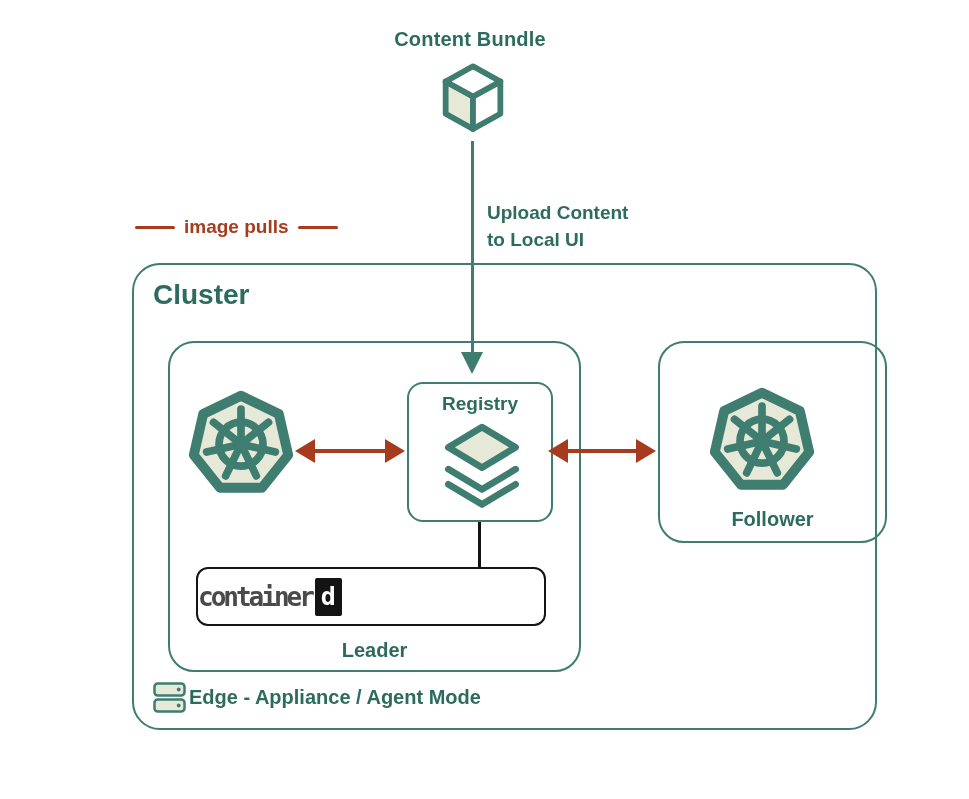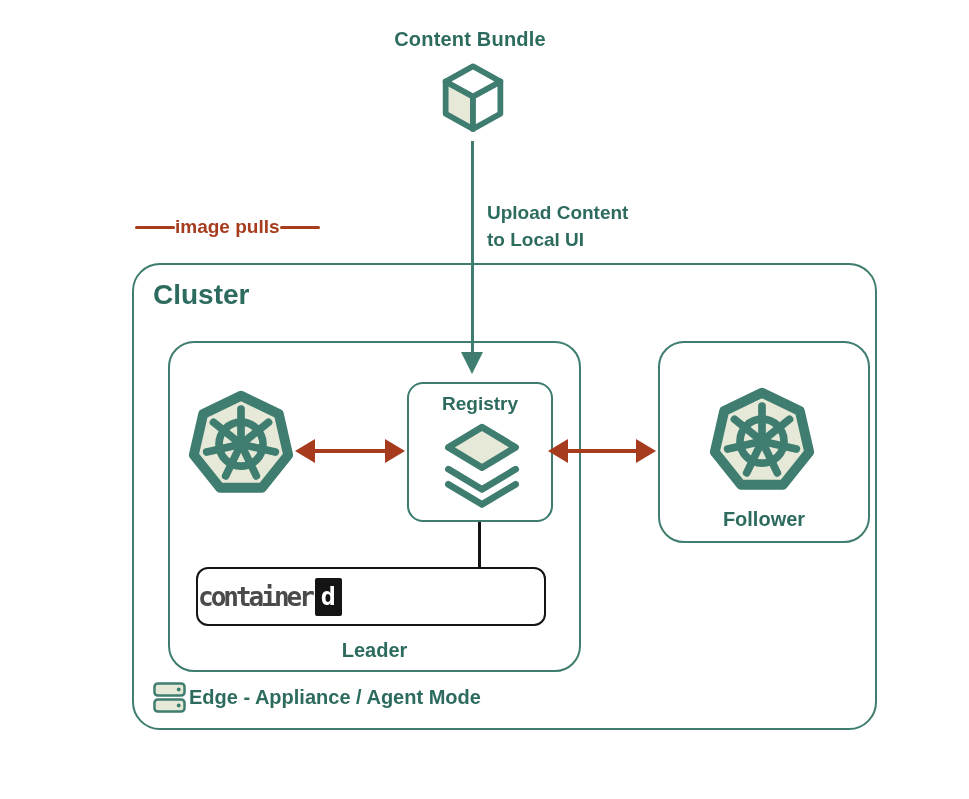--- a/index.html
+++ b/index.html
@@ -17,34 +17,34 @@
 
   
   .upload-line { left:471px; top:141px; width:3px; height:212px; background:#3E7D6F; z-index:6; }
   .upload-head { left:461px; top:352px; width:0; height:0; z-index:6;
     border-left:11px solid transparent; border-right:11px solid transparent;
     border-top:22px solid #3E7D6F; }
   .upload-label { left:487px; top:199px; font-size:19px; font-weight:600; line-height:27px; }
 
   
   .legend { left:135px; top:214px; width:210px; height:26px; display:flex;
-    align-items:center; color:#A63C1D; }
+    align-items:center; gap:9px; color:#A63C1D; }
   .legend .dash { width:40px; height:3px; background:#A63C1D; border-radius:2px; }
   .legend .txt { font-size:19px; font-weight:700; white-space:nowrap; }
 
   
   .box { position:absolute; border:2.5px solid #3E7D6F; background:#ffffff; }
   .cluster-box { left:132px; top:263px; width:745px; height:467px; border-radius:28px; background:transparent; }
   .cluster-label { left:19px; top:14px; font-size:28px; font-weight:600; }
   .leader-box { left:34px; top:76px; width:413px; height:331px; border-radius:26px; background:transparent; }
   .leader-label { left:0; right:0; bottom:8px; text-align:center; font-size:20px; font-weight:700; }
   .registry-box { left:237px; top:39px; width:146px; height:140px; border-radius:16px; z-index:3; }
   .registry-label { left:0; right:0; top:9px; text-align:center; font-size:19px; font-weight:600; }
   .layers-icon { left:31px; top:36px; }
-  .follower-box { left:524px; top:76px; width:212px; height:202px; border-radius:26px; background:transparent; }
+  .follower-box { left:524px; top:76px; width:229px; height:202px; border-radius:26px; background:transparent; }
   .follower-label { left:0; right:0; bottom:10px; text-align:center; font-size:20px; font-weight:600; }
 
   .k8s-leader { left:16px; top:44px; }
   .k8s-follower { left:47px; top:41px; }
 
   
   .darrow { position:absolute; display:flex; align-items:center; height:24px; z-index:4; }
   .darrow .hl { width:0; height:0; border-top:12px solid transparent; border-bottom:12px solid transparent; border-right:20px solid #A63C1D; }
   .darrow .hr { width:0; height:0; border-top:12px solid transparent; border-bottom:12px solid transparent; border-left:20px solid #A63C1D; }
   .darrow .shaft { flex:1; height:4px; background:#A63C1D; }

